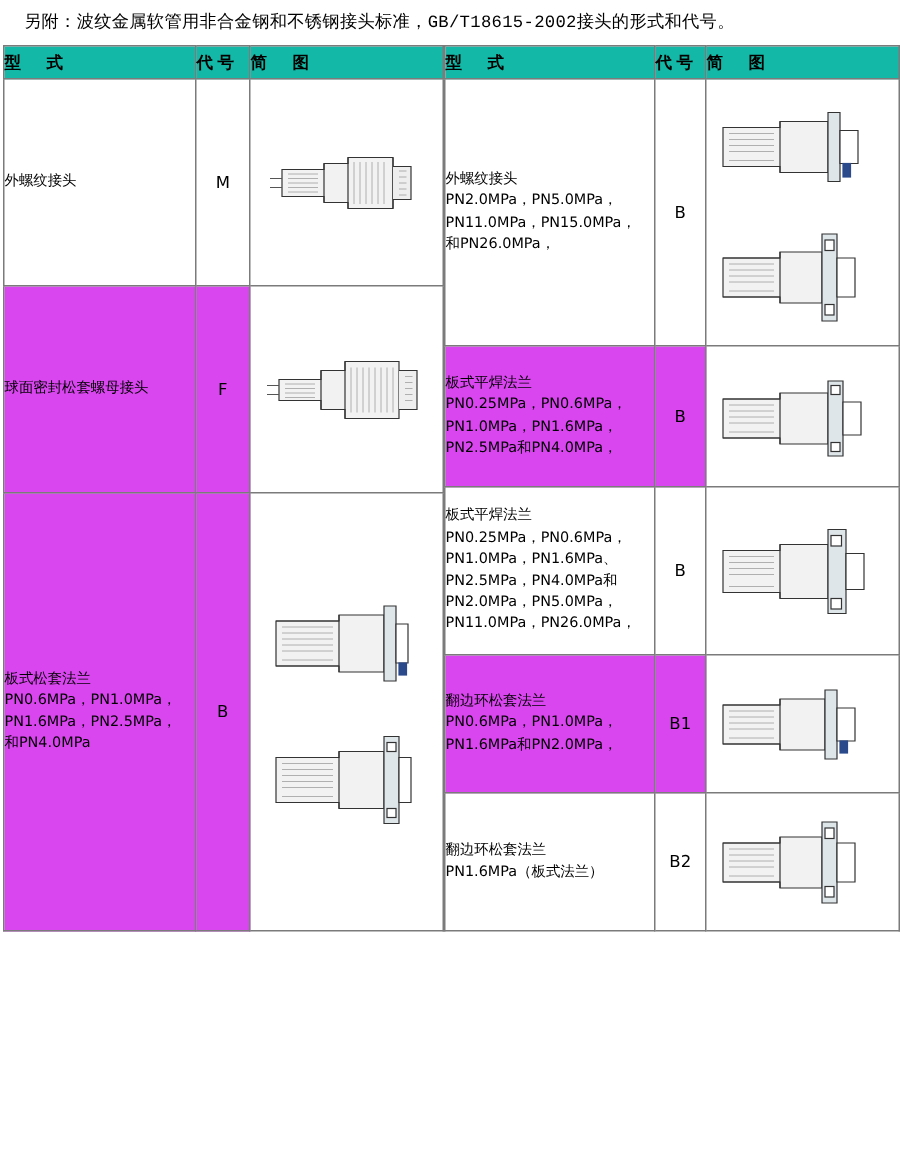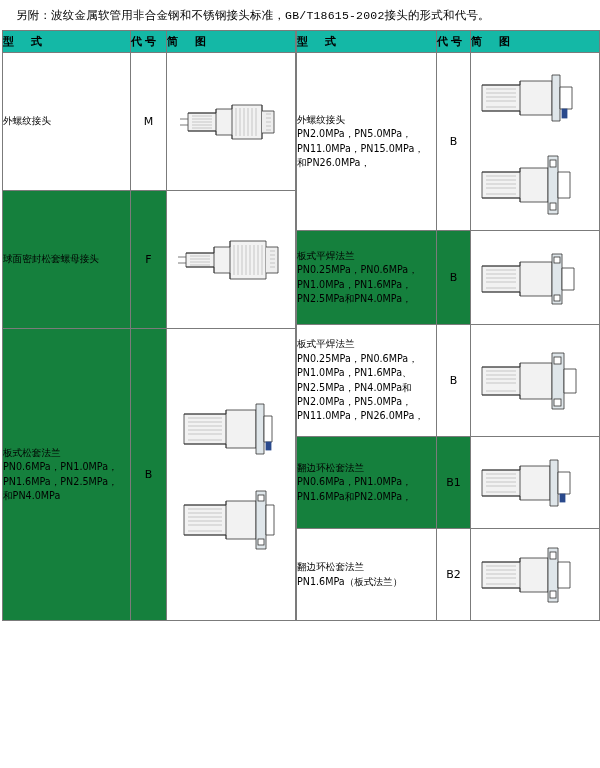--- a/index.html
+++ b/index.html
@@ -59,21 +59,21 @@
   }
   td.code {
     text-align: center;
     font-size: 11px;
   }
   td.fig {
     background: #ffffff;
     text-align: center;
     padding: 2px;
   }
-  .yellow { background: #15803d; }
+  .yellow { background: #d946ef; }
   .white { background: #ffffff; }
   svg { display: block; margin: 0 auto; }
 </style>
 </head>
 <body>
 
 <div id="page">
 
   <div class="title">另附：波纹金属软管用非合金钢和不锈钢接头标准，GB/T18615-2002接头的形式和代号。</div>
 

